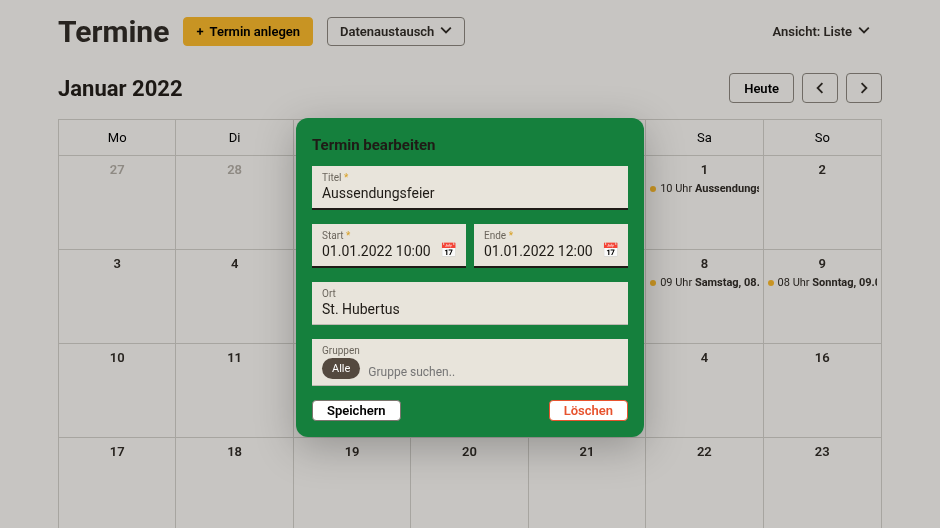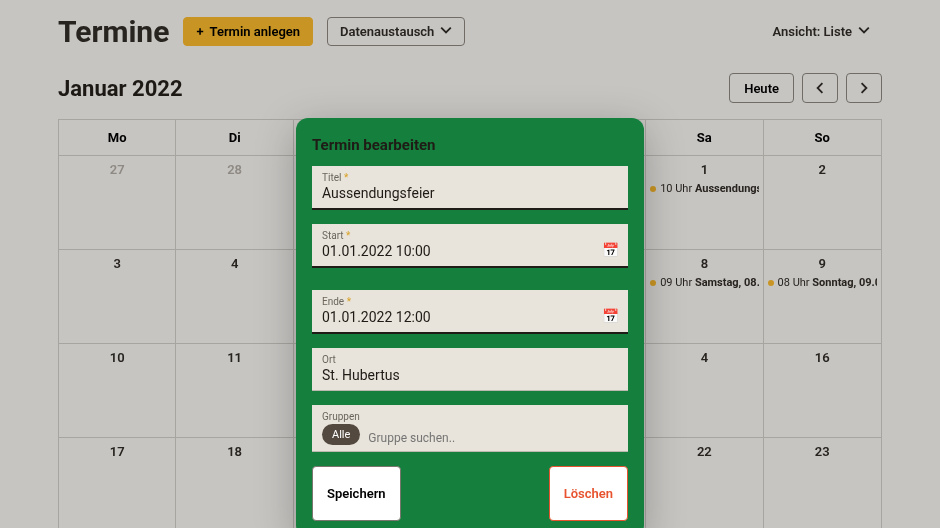--- a/index.html
+++ b/index.html
@@ -13,45 +13,45 @@
   .spacer { flex:1; }
 
   .subheader { display:flex; align-items:center; padding: 24px 58px 10px 58px; gap: 12px; }
   .month { font-size:22px; font-weight:700; color:#1f1b16;}
   .navbtns { display:flex; gap:8px; }
   .iconbtn { width:36px; height:30px; border:1px solid #7a756e; border-radius:4px; display:flex; align-items:center; justify-content:center; cursor:pointer;}
   .todaybtn { height:30px; padding:0 14px; border:1px solid #7a756e; border-radius:4px; font-size:13px; font-weight:600; display:flex; align-items:center; cursor:pointer;}
 
   .calendar { margin: 6px 58px 0 58px; border:1px solid #b6b3ae; }
   .wk { display:grid; grid-template-columns: repeat(7, 1fr); }
-  .hd { border-right:1px solid #b6b3ae; text-align:center; font-size:13px; font-weight:700; padding:10px 0; background:#d8d6d3;}
+  .hd { border-right:1px solid #b6b3ae; text-align:center; font-size:13px; font-weight:400; padding:10px 0; background:#d8d6d3;}
   .hd:last-child{border-right:none;}
   .cell { height: 94px; border-top:1px solid #b6b3ae; border-right:1px solid #b6b3ae; position:relative; padding:6px 8px; font-size:13px; color:#2b2722;}
   .cell:last-child{border-right:none;}
   .datenum { position:absolute; top:6px; left:50%; transform:translateX(-50%); font-weight:600; font-size:13px;}
   .muted .datenum { color:#9b968f;}
   .event { position:absolute; top:26px; left:4px; right:4px; font-size:11px; white-space:nowrap; overflow:hidden; }
   .event .dot{ width:6px;height:6px;border-radius:50%; background:#d9a126; display:inline-block; margin-right:4px; vertical-align:middle;}
   .event b{font-weight:700;}
 
   
   .modal { position:absolute; z-index:10; top:118px; left:50%; transform:translateX(-50%); width:348px; background:#15803d; border-radius:12px; box-shadow:0 10px 40px rgba(0,0,0,0.25); padding:18px 16px 16px 16px;}
   .mtitle { font-size:15px; font-weight:700; margin-bottom:12px; color:#1f1b16;}
   .field { background:#e8e4db; border-bottom:2px solid #1f1b16; padding:6px 10px 6px 10px; margin-bottom:14px; position:relative;}
   .field.nobb { border-bottom:1px solid #bdb9b1;}
   .flabel { font-size:10px; color:#6b655c; }
   .flabel .req{ color:#d9a126;}
   .fval { font-size:14px; color:#1f1b16; background:transparent; border:none; outline:none; width:100%; padding-top:1px;}
-  .row2 { display:flex; gap:8px;flex-direction:column; }
+  .row2 { display:flex; gap:8px; }
   .row2 .field { flex:1; margin-bottom:14px;}
   .calicon{ position:absolute; right:8px; bottom:8px; font-size:14px; }
   .chip { display:inline-block; background:#54493f; color:#fff; font-size:11px; padding:4px 10px; border-radius:12px; margin-right:8px;}
   .grp .fval { display:inline-block; width:auto; color:#8d867b; font-size:12px;}
   .mactions{ display:flex; justify-content:space-between; margin-top:6px;}
-  .mbtn{ border:1px solid #7a756e; border-radius:4px; padding:19px 14px; font-size:13px; font-weight:600; background:#fff; cursor:pointer;}
+  .mbtn{ border:1px solid #7a756e; border-radius:4px; padding:2px 14px; font-size:13px; font-weight:600; background:#fff; cursor:pointer;}
   .mbtn.danger{ border-color:#e7532e; color:#e7532e;}
   svg.chev{width:12px;height:12px;}
 </style>
 </head>
 <body>
 
 <div class="header">
   <div class="title">Termine</div>
   <button class="btn primary">
     <span>+</span>

